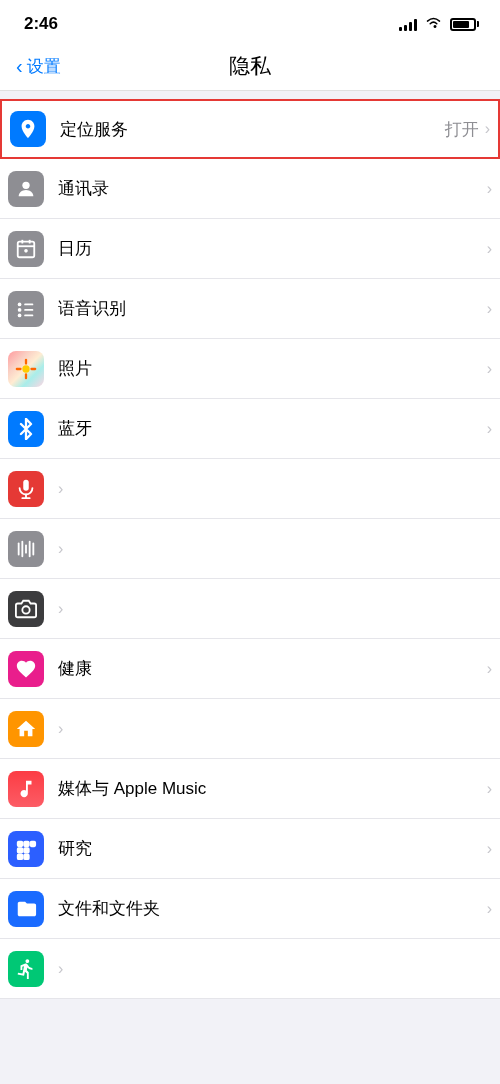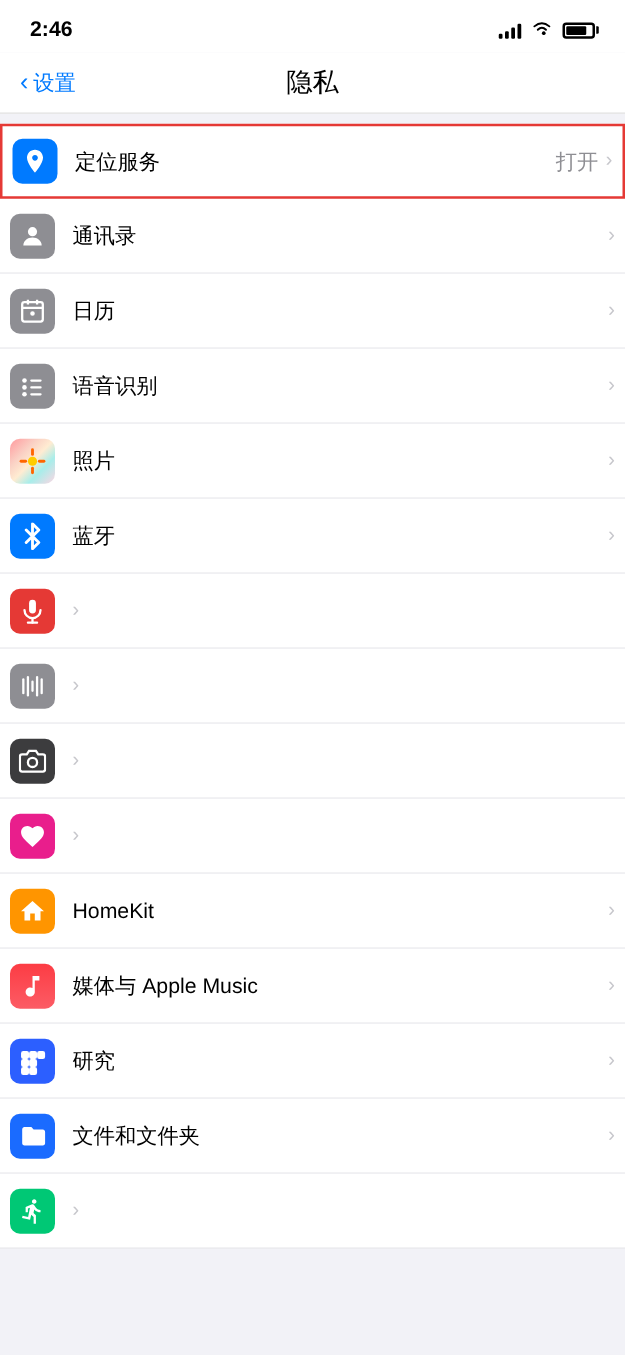--- a/index.html
+++ b/index.html
@@ -325,30 +325,30 @@
       </div>
 
       <span class="item-chevron">›</span>
     </div>
     <div class="list-item">
       <div class="item-icon icon-pink">
         <svg viewBox="0 0 24 24">
           <path d="M12 21.35l-1.45-1.32C5.4 15.36 2 12.28 2 8.5 2 5.42 4.42 3 7.5 3c1.74 0 3.41.81 4.5 2.09C13.09 3.81 14.76 3 16.5 3 19.58 3 22 5.42 22 8.5c0 3.78-3.4 6.86-8.55 11.54L12 21.35z" fill="white"></path>
         </svg>
       </div>
+      <span class="item-label">健康</span>
 
       <span class="item-chevron">›</span>
     </div>
     <div class="list-item">
       <div class="item-icon icon-orange">
         <svg viewBox="0 0 24 24" fill="white">
           <path d="M10 20v-6h4v6h5v-8h3L12 3 2 12h3v8z"></path>
         </svg>
       </div>
-      <span class="item-label">HomeKit</span>
 
       <span class="item-chevron">›</span>
     </div>
     <div class="list-item">
       <div class="item-icon icon-music-red">
         <svg viewBox="0 0 24 24" fill="white">
           <path d="M12 3v10.55c-.59-.34-1.27-.55-2-.55-2.21 0-4 1.79-4 4s1.79 4 4 4 4-1.79 4-4V7h4V3h-6z"></path>
         </svg>
       </div>
       <span class="item-label">媒体与 Apple Music</span>

